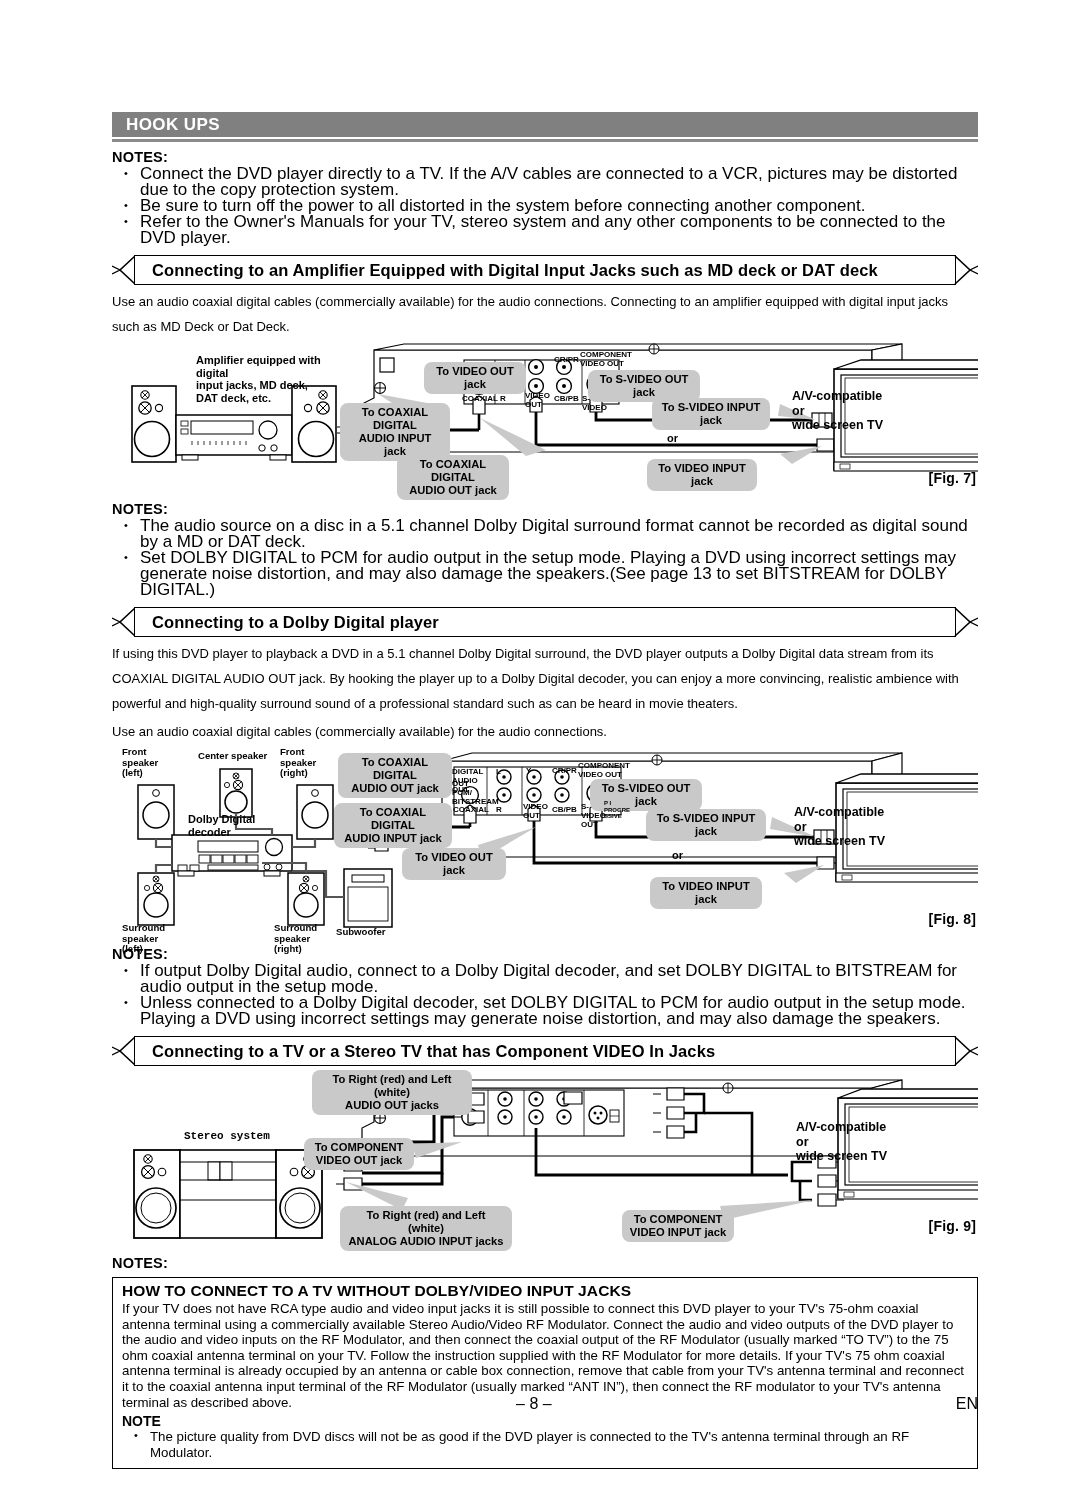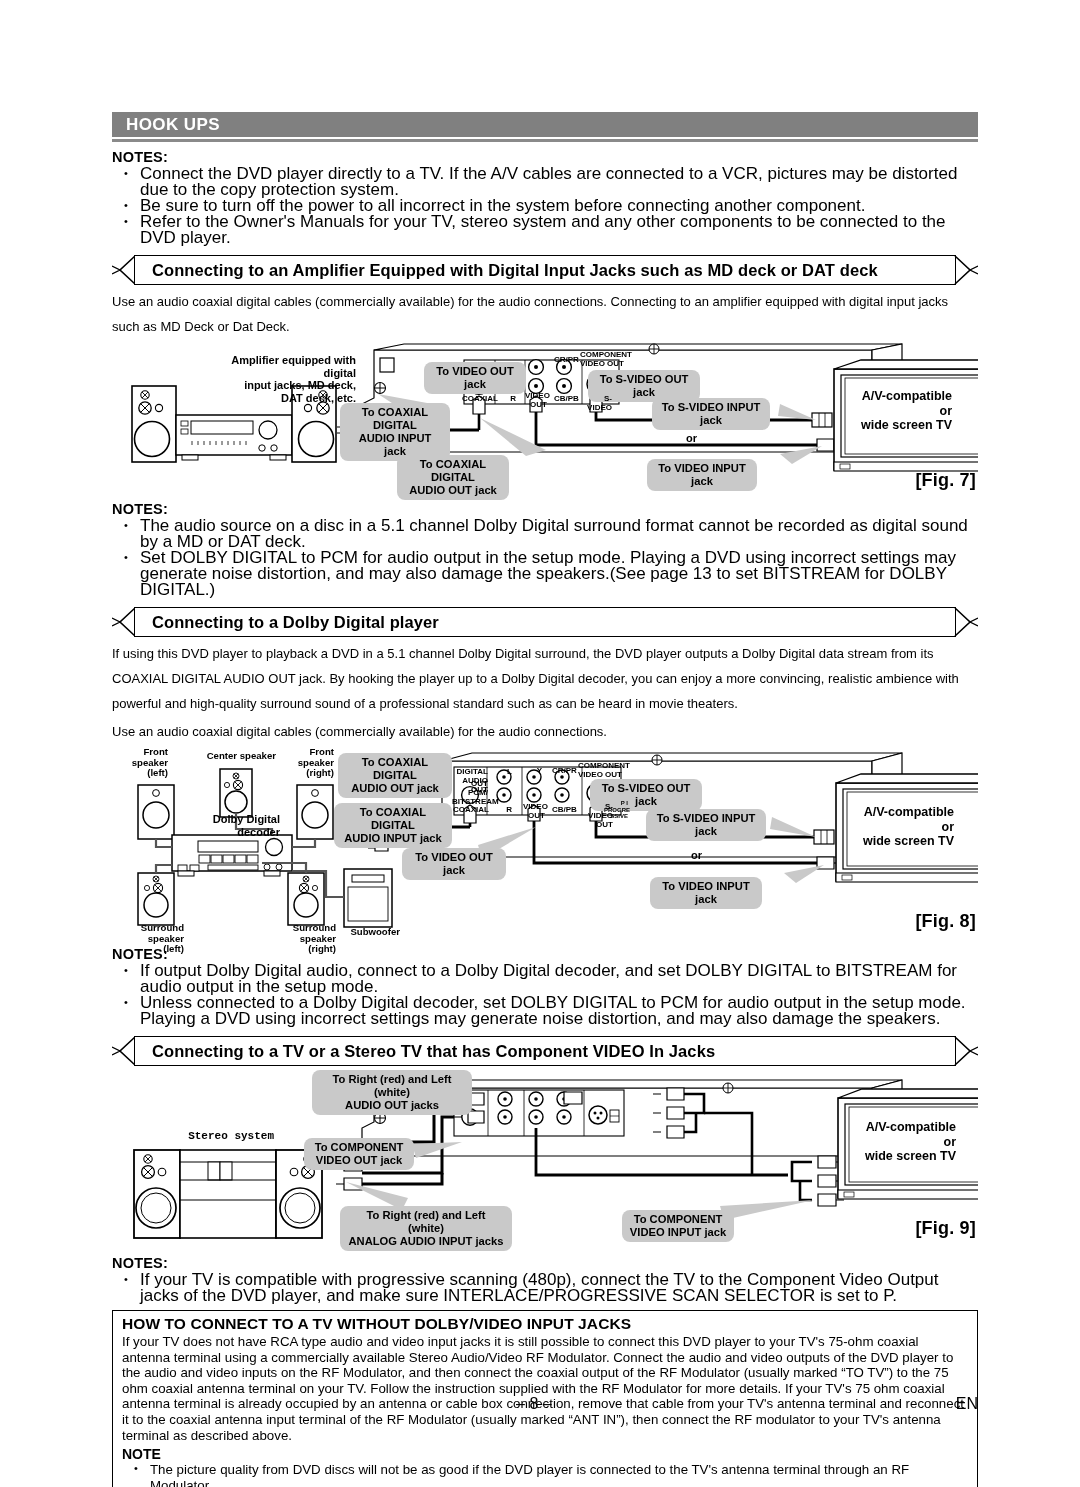--- a/index.html
+++ b/index.html
@@ -91,21 +91,21 @@
   p.body {
     font-size: 13px;
     line-height: 25px;
     margin: 2px 0 3px 0;
   }
 
   
   .figwrap { position: relative; }
   .figlabel {
     position: absolute;
-    font-size: 18px; font-weight: bold;
+    font-size: 14px; font-weight: bold;
     letter-spacing: .2px;
   }
 
   
   .callout {
     position: absolute;
     background: #c9c9c9;
     color: #000;
     font-size: 11.2px;
     font-weight: bold;
@@ -115,21 +115,21 @@
     border-radius: 8px;
     white-space: pre-line;
     box-sizing: border-box;
   }
 
   .lbl {
     position: absolute;
     font-size: 9.6px;
     font-weight: bold;
     line-height: 10.5px;
-    text-align: right;
+    text-align: left;
     white-space: pre-line;
   }
   .lbl.tiny { font-size: 8px; line-height: 9px; }
   .lbl.mid  { font-size: 11px; line-height: 12.5px; }
   .lbl.big  { font-size: 12.5px; line-height: 14.5px; }
 
   
   .boxed {
     border: 1.4px solid #000;
     padding: 4px 9px 8px 9px;
@@ -175,21 +175,21 @@
   <div class="banner-wrap">
     <div class="banner">
       <span class="banner-title">HOOK UPS</span>
     </div>
     <div class="banner-rule"></div>
   </div>
 
   <div class="notes-head">NOTES:</div>
   <ul class="notes">
     <li>Connect the DVD player directly to a TV. If the A/V cables are connected to a VCR, pictures may be distorted due to the copy protection system.</li>
-    <li>Be sure to turn off the power to all incorrect in the system before connecting another component.</li>
+    <li>Be sure to turn off the power to all distorted in the system before connecting another component.</li>
     <li>Refer to the Owner's Manuals for your TV, stereo system and any other components to be connected to the DVD player.</li>
   </ul>
 
   <div class="ribbon">
     <div class="notch left">
       <svg width="24" height="30" viewBox="0 0 24 30">
           <path d="M23 1 L8 15 L23 29" fill="none" stroke="#000" stroke-width="1.6"></path>
           <path d="M0 11 L8 15 L0 19" fill="none" stroke="#000" stroke-width="1.3"></path>
         </svg>
     </div>
@@ -692,23 +692,20 @@
 
     <div class="lbl mid" style="left:72px; top:60px; width:90px;font-family:Liberation Mono, monospace;">Stereo system</div>
     <div class="lbl big" style="left:684px; top:50px; width:160px;">A/V-compatible
 or
 wide screen TV</div>
 
     <div class="figlabel" style="right:2px; top:148px;">[Fig. 9]</div>
   </div>
 
   <div class="notes-head">NOTES:</div>
-  <ul class="notes">
-    <li>If your TV is compatible with progressive scanning (480p), connect the TV to the Component Video Output jacks of the DVD player, and make sure INTERLACE/PROGRESSIVE SCAN SELECTOR is set to P.</li>
-  </ul>
 
   <div class="boxed">
     <h3>HOW TO CONNECT TO A TV WITHOUT DOLBY/VIDEO INPUT JACKS</h3>
     <p>If your TV does not have RCA type audio and video input jacks it is still possible to connect this DVD player to your TV's 75-ohm coaxial antenna terminal using a commercially available Stereo Audio/Video RF Modulator. Connect the audio and video outputs of the DVD player to the audio and video inputs on the RF Modulator, and then connect the coaxial output of the RF Modulator (usually marked “TO TV”) to the 75 ohm coaxial antenna terminal on your TV. Follow the instruction supplied with the RF Modulator for more details. If your TV's 75 ohm coaxial antenna terminal is already occupied by an antenna or cable box connection, remove that cable from your TV's antenna terminal and reconnect it to the coaxial antenna input terminal of the RF Modulator (usually marked “ANT IN”), then connect the RF modulator to your TV's antenna terminal as described above.</p>
     <div class="note-title">NOTE</div>
     <ul class="notes">
       <li>The picture quality from DVD discs will not be as good if the DVD player is connected to the TV's antenna terminal through an RF Modulator.</li>
     </ul>
   </div>
 

